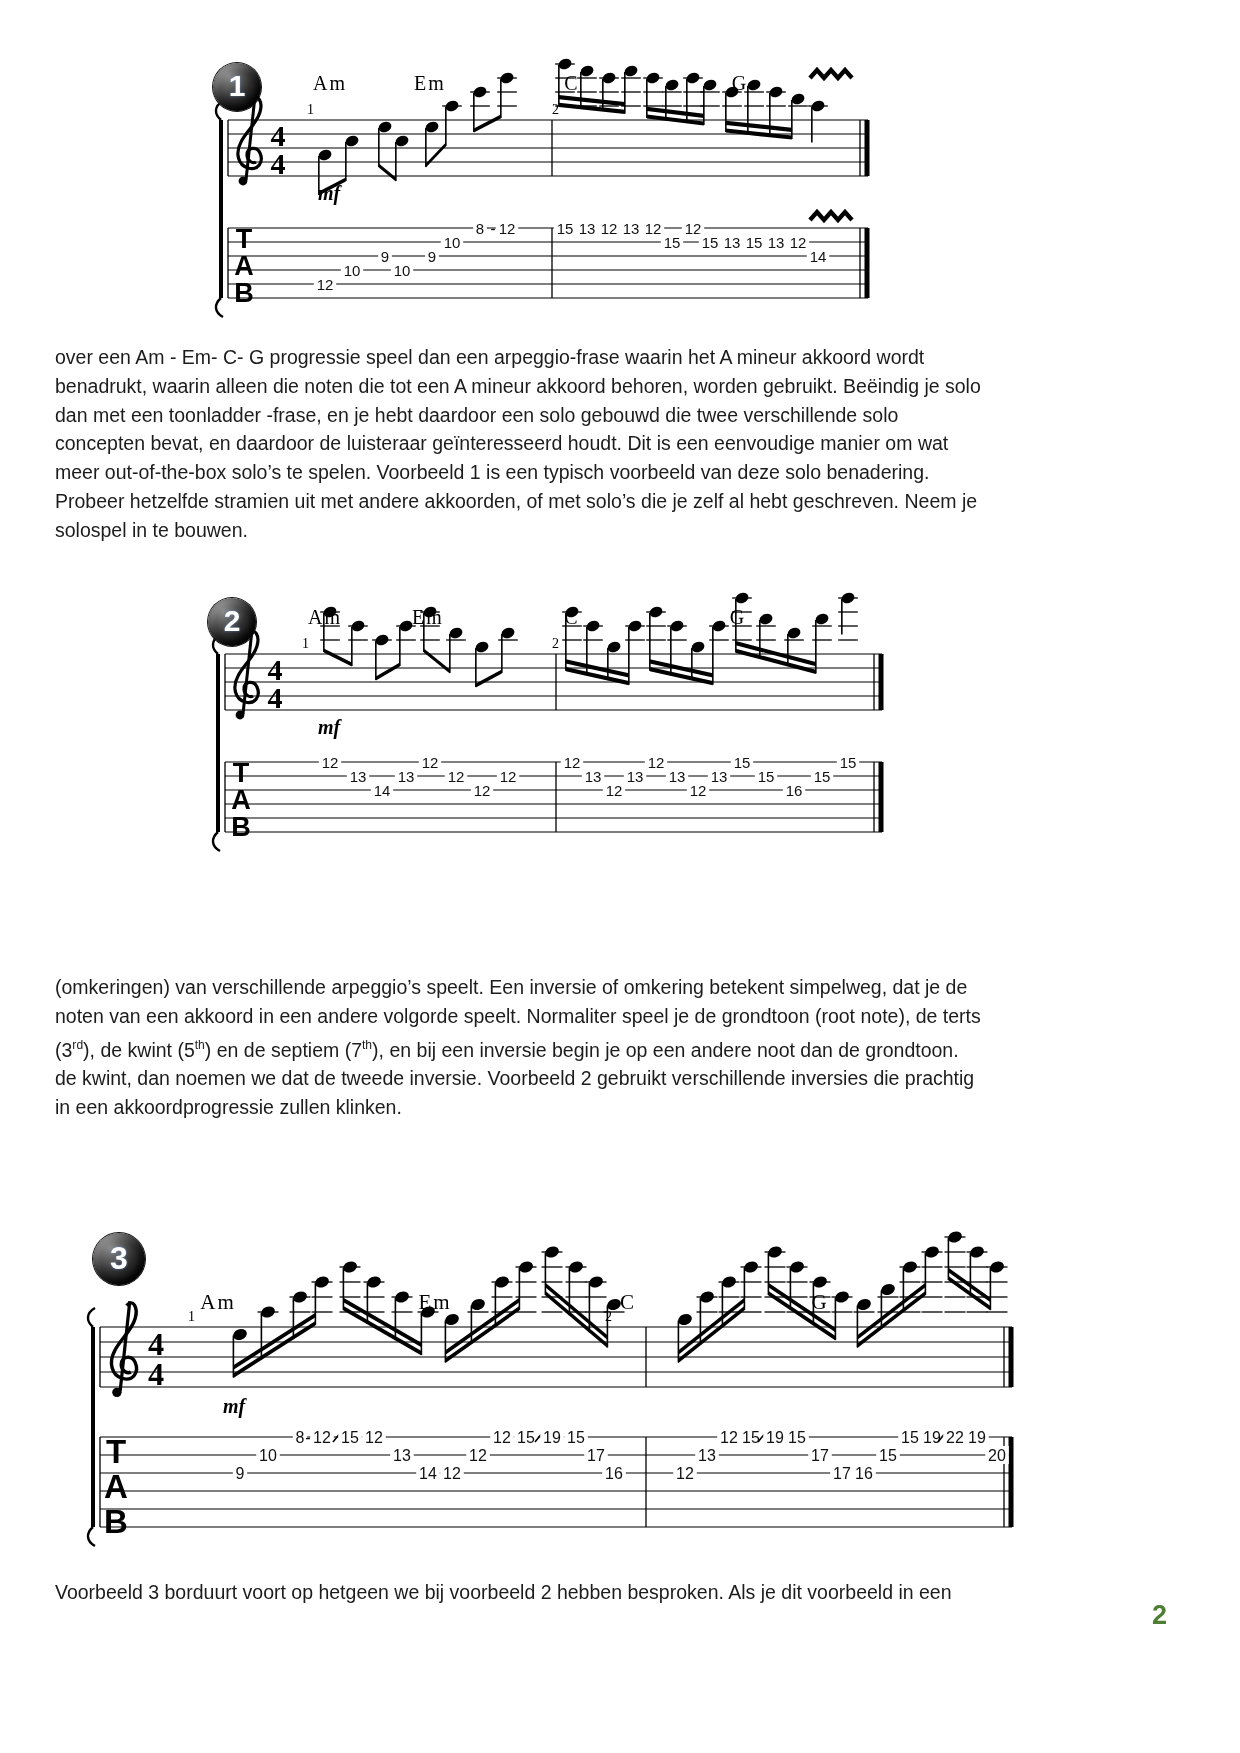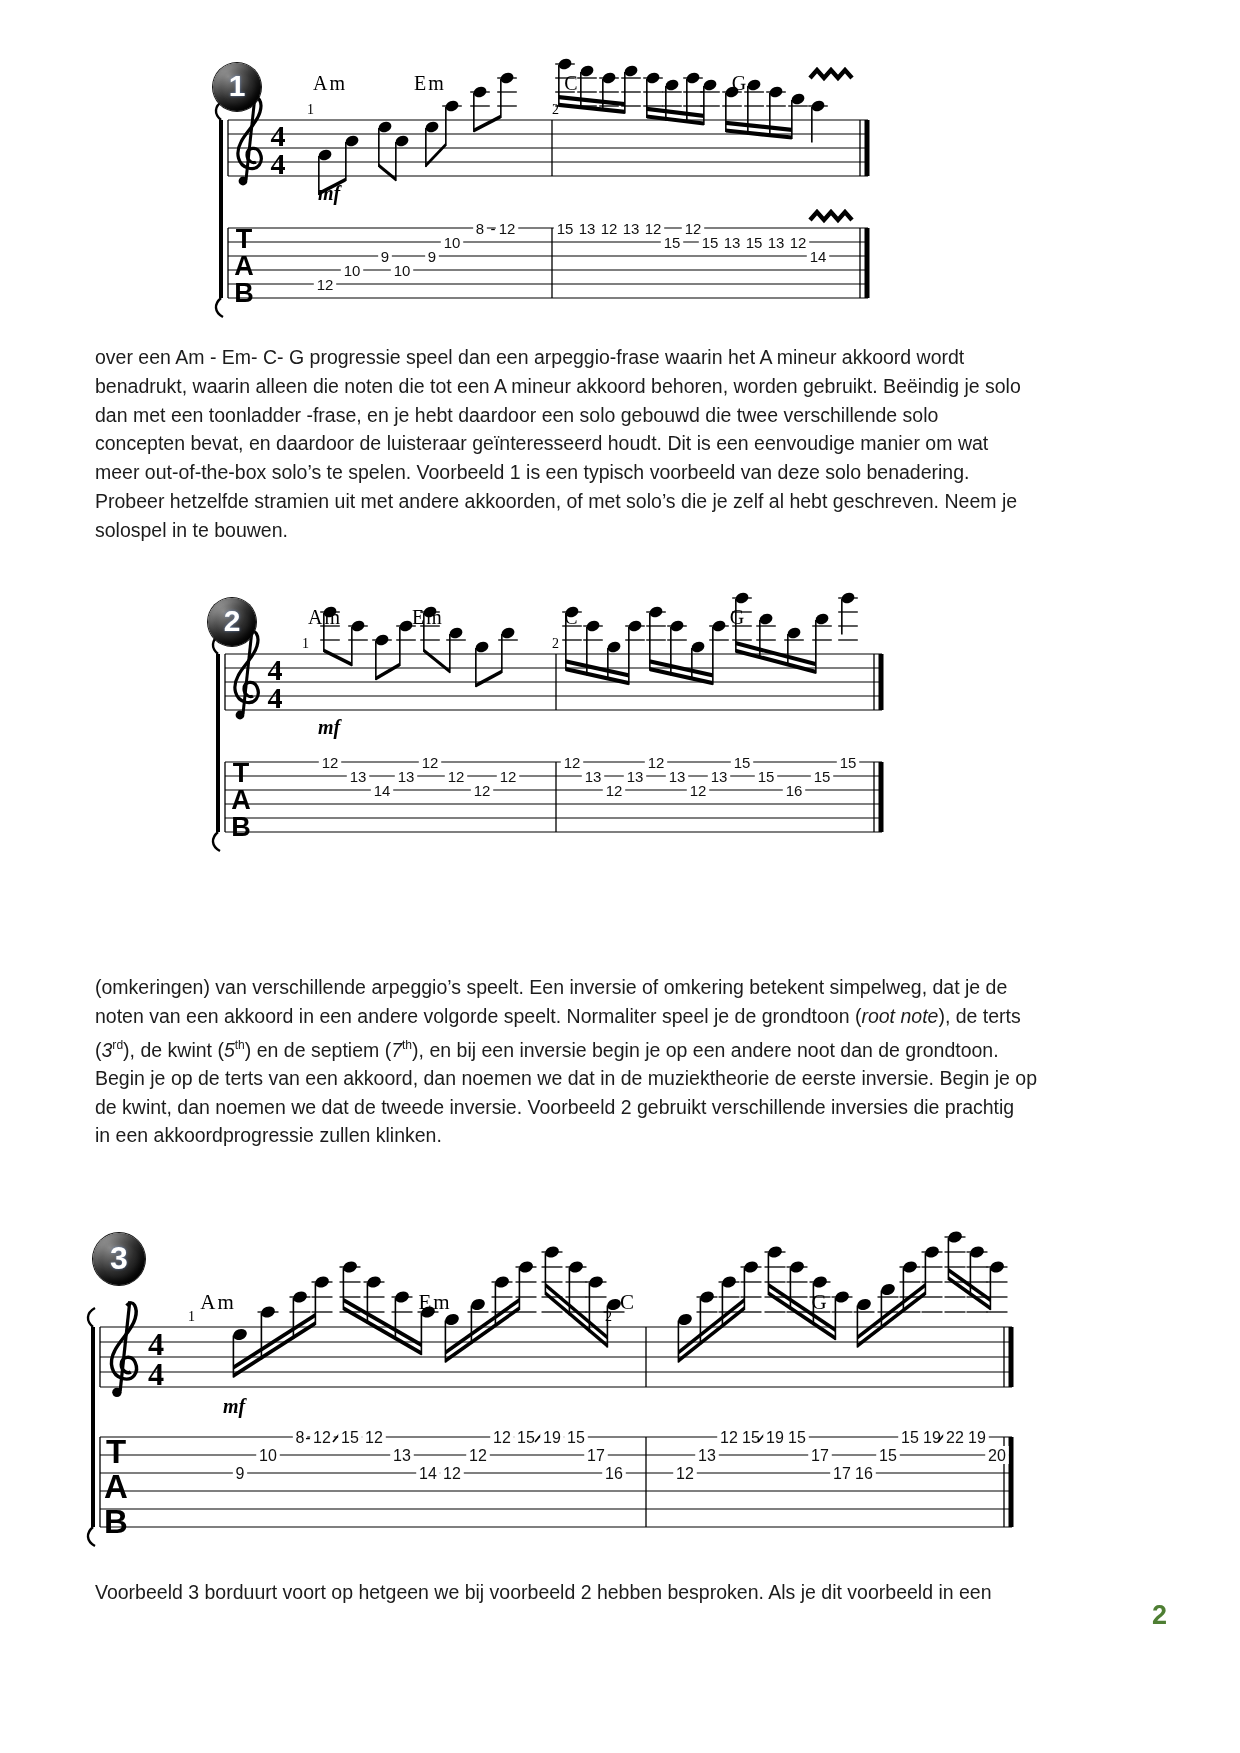--- a/index.html
+++ b/index.html
@@ -1,23 +1,23 @@
 <!DOCTYPE html>
 <html><head>
 <meta charset="utf-8">
 <style>
   html,body{margin:0;padding:0;background:#9a9a9a;}
   .page{
     position:relative;width:1240px;height:1753px;background:#ffffff;
     margin:0 auto;overflow:hidden;
     font-family:"Liberation Sans",sans-serif;
   }
-  .para{position:absolute;color:#1c1c1c;font-size:19.5px;line-height:28.8px;margin-left:40px;}
+  .para{position:absolute;color:#1c1c1c;font-size:19.5px;line-height:28.8px;}
   .para .ln{white-space:pre;}
-  .para .i{font-style:italic;text-align:right;}
+  .para .i{text-align:right;}
   .para .sup{font-size:0.62em;vertical-align:super;}
   .example{position:absolute;}
   .example svg{position:absolute;left:0;top:0;overflow:visible;}
   .badge{
     position:absolute;border-radius:50%;
     background:radial-gradient(circle at 32% 28%, #8a8a8a 0%, #2e2e2e 48%, #000 88%);
     box-shadow:inset -3px -4px 7px rgba(0,0,0,.85), inset 3px 4px 6px rgba(255,255,255,.28), 0 0 0 1px #111;
     color:#fff;display:flex;align-items:center;justify-content:center;
     font-weight:bold;z-index:3;
   }
@@ -34,21 +34,20 @@
       <div class="ln"><span>dan met een toonladder -frase, en je hebt daardoor een solo gebouwd die twee verschillende solo</span></div>
       <div class="ln"><span>concepten bevat, en daardoor de luisteraar geïnteresseerd houdt. Dit is een eenvoudige manier om wat</span></div>
       <div class="ln"><span>meer out-of-the-box solo’s te spelen. Voorbeeld 1 is een typisch voorbeeld van deze solo benadering.</span></div>
       <div class="ln"><span>Probeer hetzelfde stramien uit met andere akkoorden, of met solo’s die je zelf al hebt geschreven. Neem je</span></div>
       <div class="ln"><span>solospel in te bouwen.</span></div>
     </div>
   <div class="para" style="left:55px;top:973px;">
       <div class="ln"><span>(omkeringen) van verschillende arpeggio’s speelt. Een inversie of omkering betekent simpelweg, dat je de</span></div>
       <div class="ln"><span>noten van een akkoord in een andere volgorde speelt. Normaliter speel je de grondtoon (</span><span class="i">root note</span><span>), de terts</span></div>
       <div class="ln"><span>(</span><span class="i">3</span><span class="sup">rd</span><span>), de kwint (</span><span class="i">5</span><span class="sup">th</span><span>) en de septiem (</span><span class="i">7</span><span class="sup">th</span><span>), en bij een inversie begin je op een andere noot dan de grondtoon.</span></div>
-      <div class="ln"><span>Begin je op de terts van een akkoord, dan noemen we dat in de muziektheorie de eerste inversie. Begin je op</span></div>
       <div class="ln"><span>de kwint, dan noemen we dat de tweede inversie. Voorbeeld 2 gebruikt verschillende inversies die prachtig</span></div>
       <div class="ln"><span>in een akkoordprogressie zullen klinken.</span></div>
     </div>
   <div class="para" style="left:55px;top:1578px;">
       <div class="ln"><span>Voorbeeld 3 borduurt voort op hetgeen we bij voorbeeld 2 hebben besproken. Als je dit voorbeeld in een</span></div>
     </div>
   <div class="pagenum" style="left: 1152px; top: 1600px; color: rgb(78, 126, 51);">2</div>
 <section class="example" style="left: 180px; top: 60px; width: 700px; height: 258px;">
       <div class="badge" style="left: 33px; top: 3px; width: 48px; height: 48px; font-size: 30px;">
         <span>1</span>

